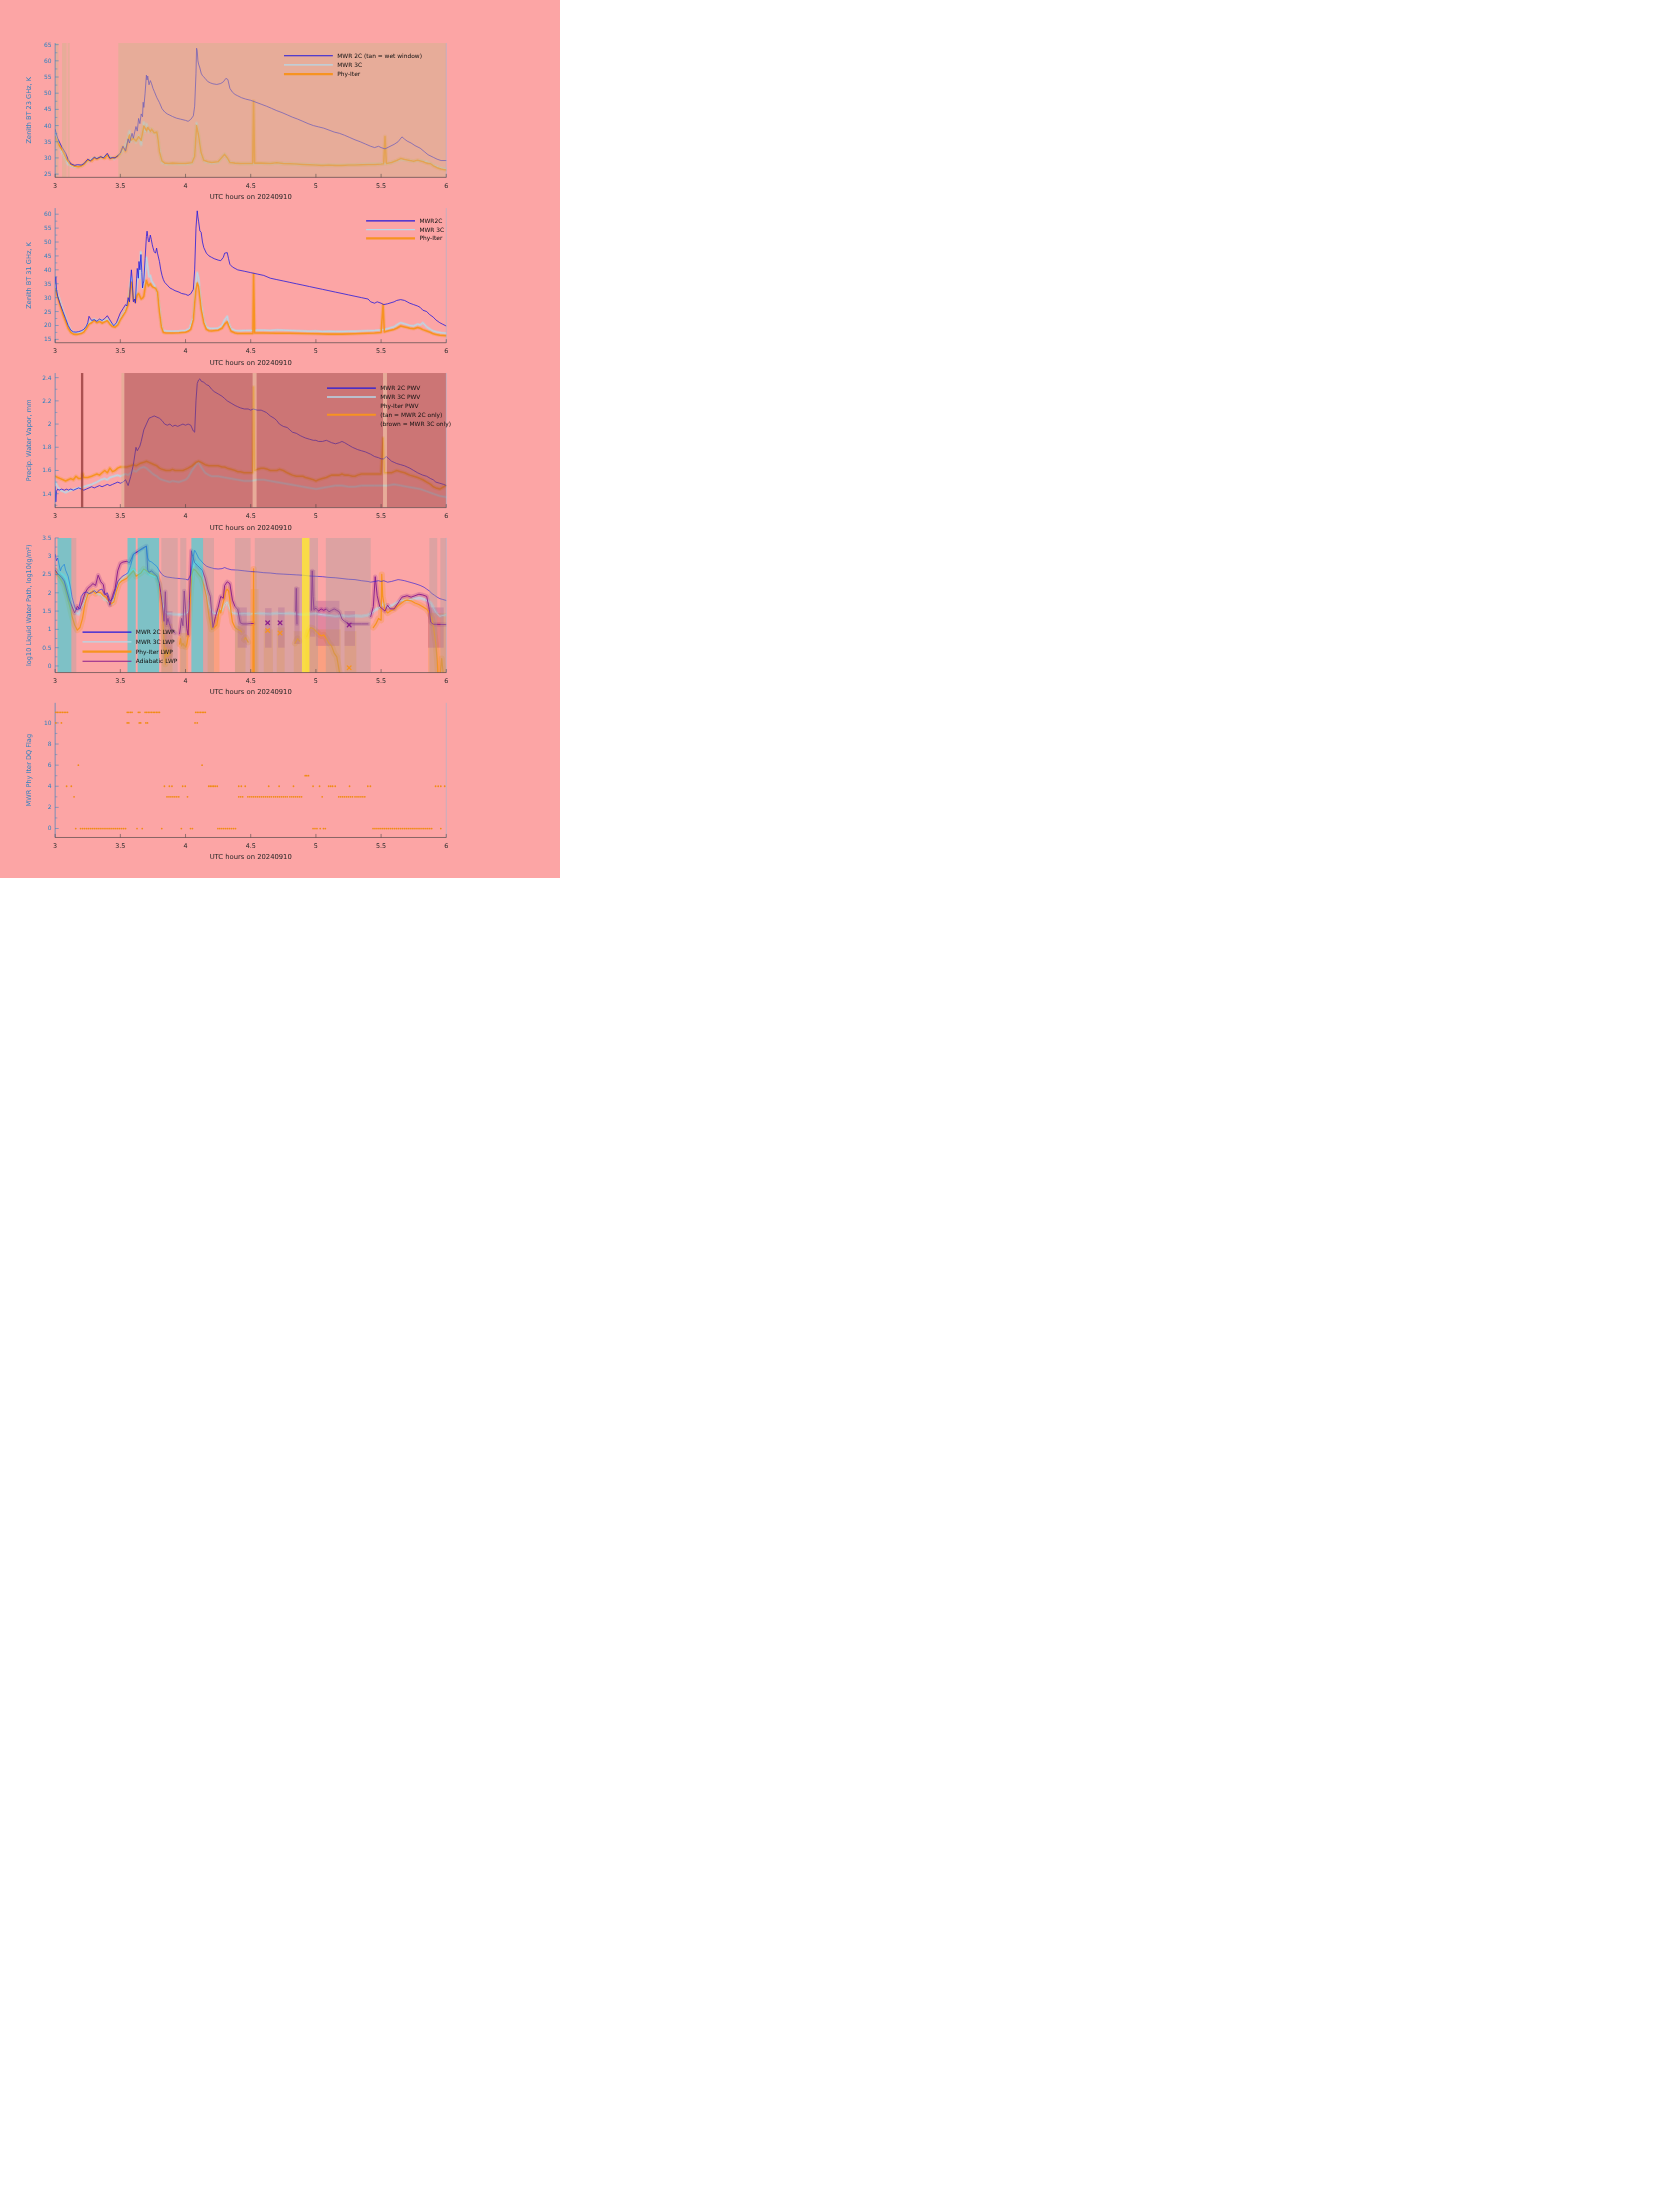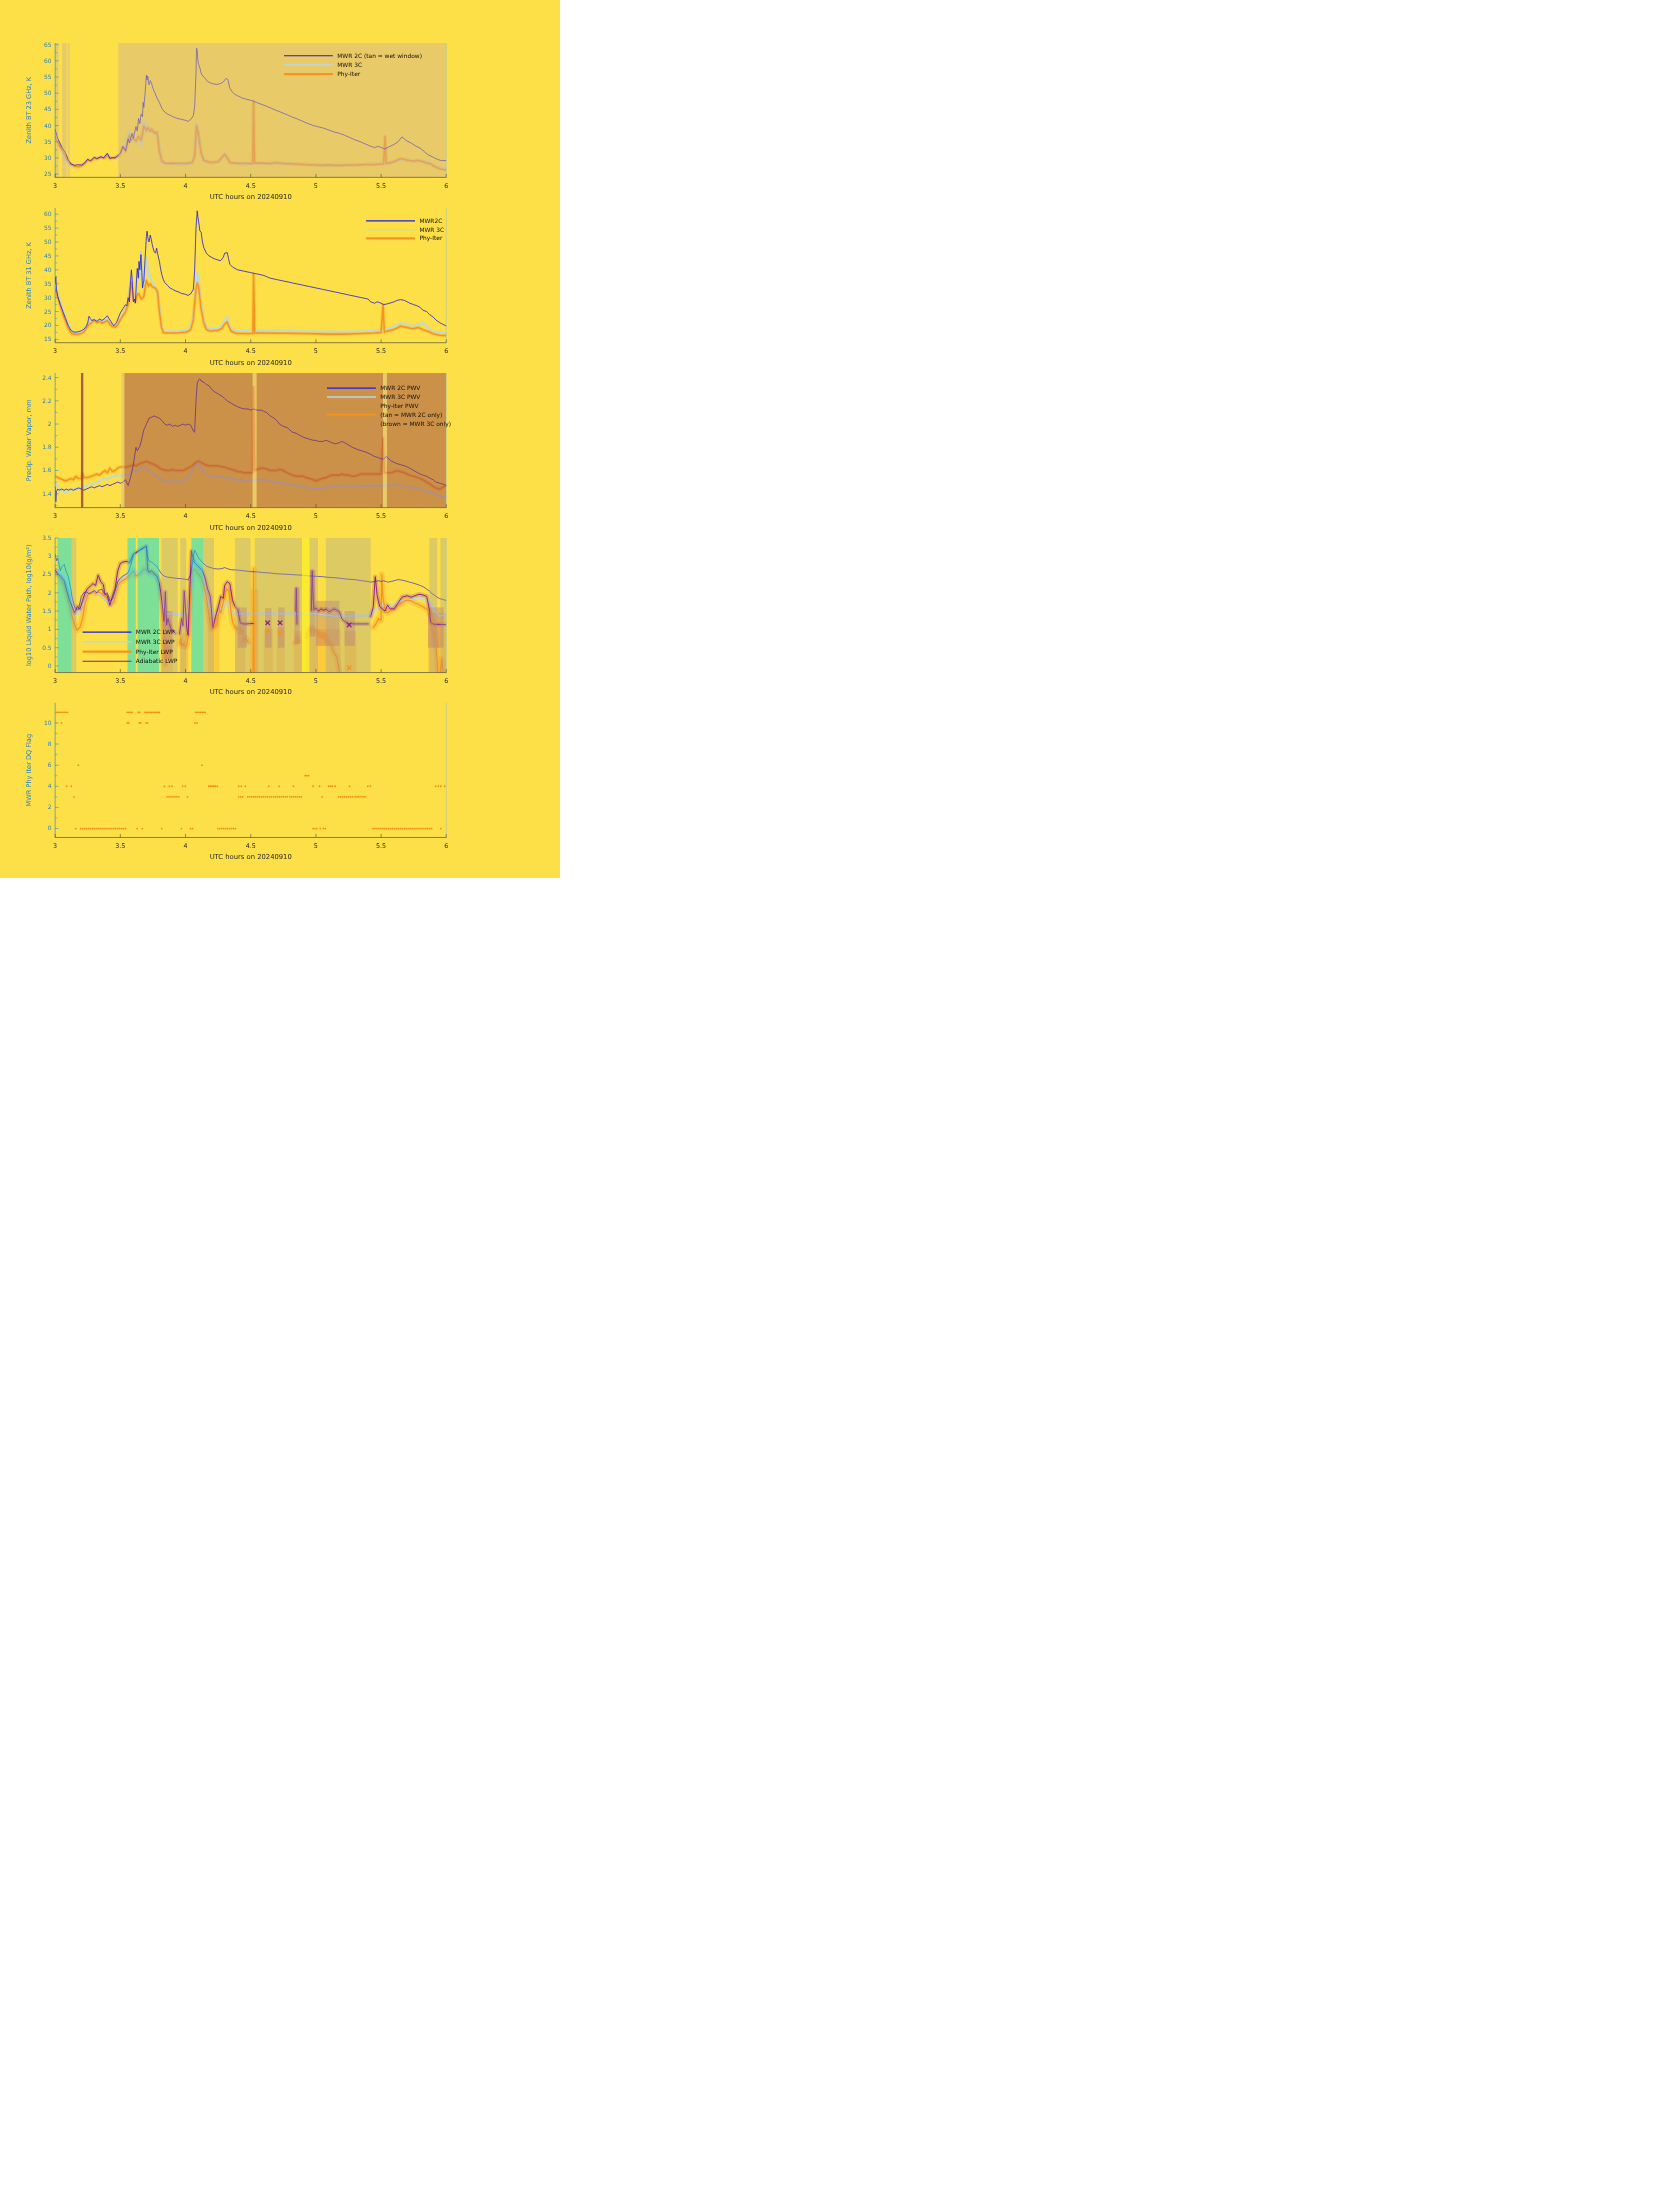--- a/index.html
+++ b/index.html
@@ -1,16 +1,16 @@
 <!DOCTYPE html>
 <html style="font-size:7px"><head>
 <meta charset="utf-8">
 <style>
   html,body{margin:0;padding:0;background:#ffffff;}
-  #figure-root{position:relative;width:560px;height:878px;background:#fde047;
+  #figure-root{position:relative;width:560px;height:878px;background:#fca5a5;
     font-family:"DejaVu Sans","Liberation Sans",sans-serif;text-align:center;}
   svg text{font-family:"DejaVu Sans","Liberation Sans",sans-serif;}
 </style>
 </head>
 <body>
 
 <div id="figure-root">
   <svg id="fig" width="560" height="878" viewBox="0 0 1275 2000">
     <defs id="fig-defs">
         <clipPath id="clip0">

